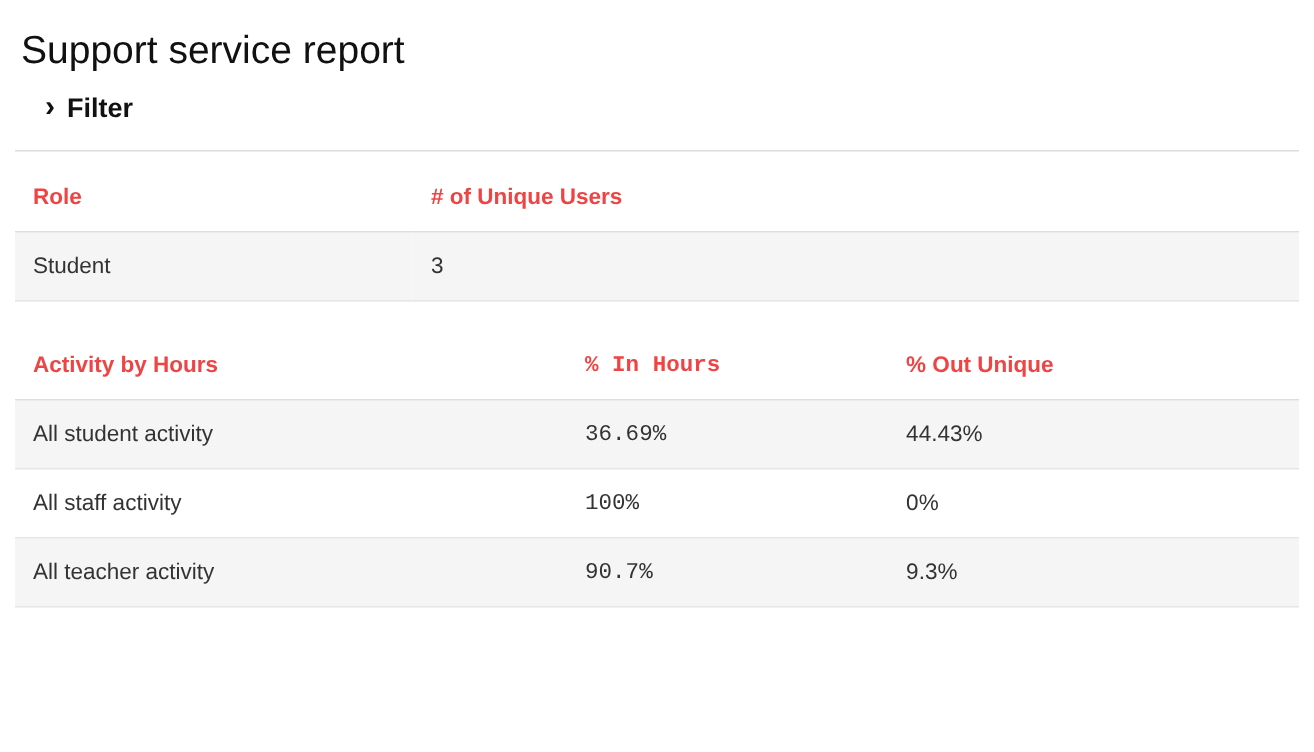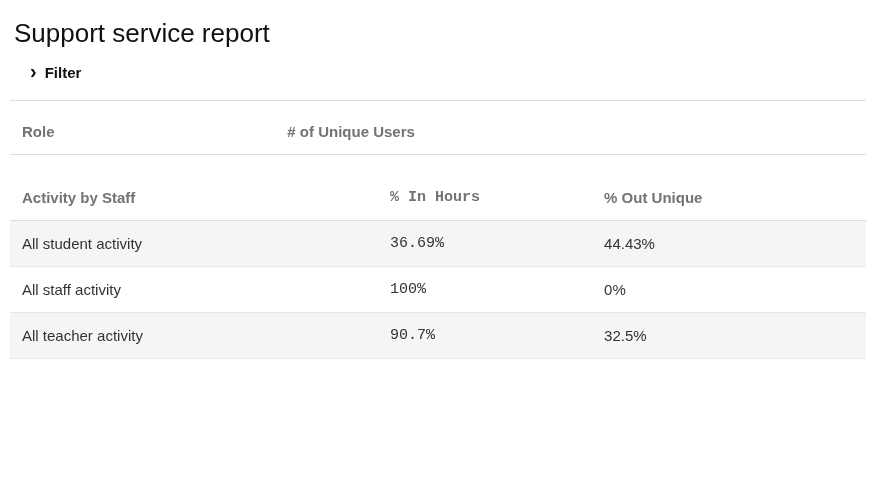--- a/index.html
+++ b/index.html
@@ -27,41 +27,41 @@
     }
     .filter-toggle .chev {
       font-size: 20px;
       font-weight: 700;
       margin-right: 8px;
       color: #111;
       position: relative;
       top: -1px;
     }
     .filter-toggle .label {
-      font-size: 15px;
+      font-size: 18px;
       font-weight: 700;
       color: #111;
     }
     .hr {
       border: 0;
       border-top: 1px solid #ddd;
       margin: 6px 0 0 0;
     }
     table {
       width: 100%;
       border-collapse: collapse;
       margin-top: 8px;
     }
     th {
       text-align: left;
       font-weight: 700;
       font-size: 15px;
       padding: 14px 12px;
       border-bottom: 1px solid #ddd;
-      color: #737373;
+      color: #ef4444;
     }
     td {
       padding: 14px 12px;
       font-size: 15px;
       color: #333;
       border-bottom: 1px solid #e6e6e6;
     }
     tbody tr:nth-child(odd) td {
       background: #f5f5f5;
     }
@@ -89,46 +89,50 @@
 <hr class="hr">
 
 <table class="t1">
   <thead>
     <tr>
       <th>Role</th>
       <th># of Unique Users</th>
     </tr>
   </thead>
   <tbody>
+    <tr>
+      <td>Student</td>
+      <td>3</td>
+    </tr>
   </tbody>
 </table>
 
 <div class="spacer"></div>
 
 <table class="t2">
   <thead>
     <tr>
-      <th>Activity by Staff</th>
+      <th>Activity by Hours</th>
       <th>% In Hours</th>
       <th>% Out Unique</th>
     </tr>
   </thead>
   <tbody>
     <tr>
       <td>All student activity</td>
       <td>36.69%</td>
       <td>44.43%</td>
     </tr>
     <tr>
       <td>All staff activity</td>
       <td>100%</td>
       <td>0%</td>
     </tr>
     <tr>
       <td>All teacher activity</td>
       <td>90.7%</td>
-      <td>32.5%</td>
+      <td>9.3%</td>
     </tr>
   </tbody>
 </table>
 
 
 
 
 </body></html>

